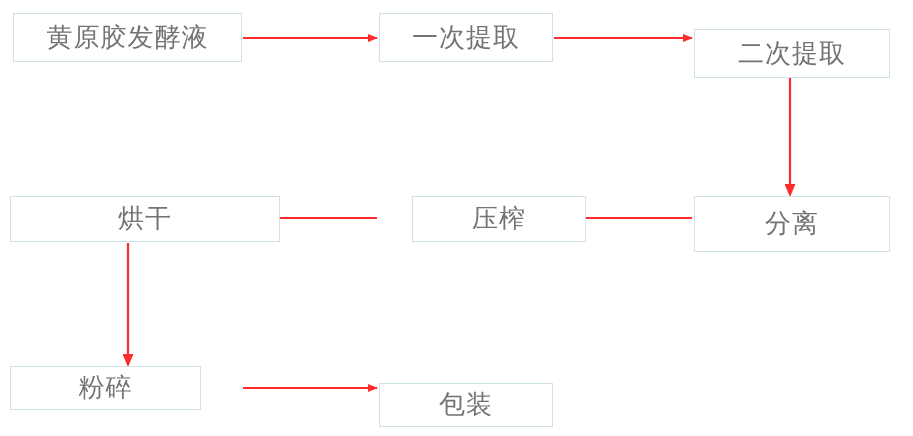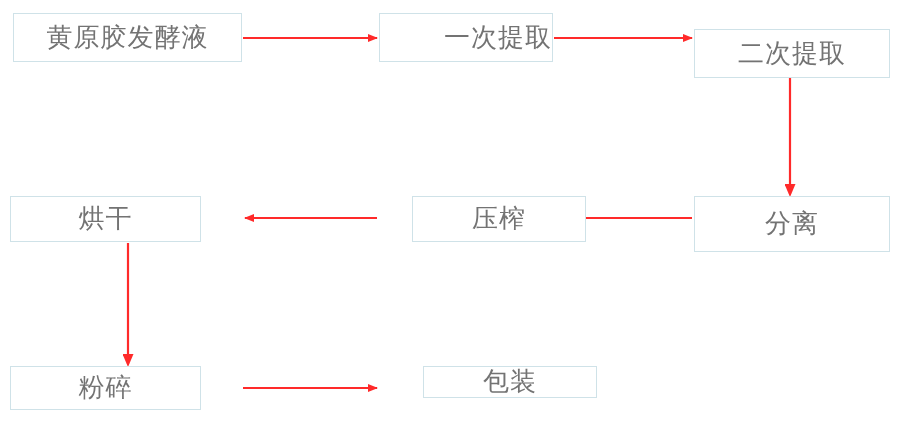--- a/index.html
+++ b/index.html
@@ -72,41 +72,41 @@
         <line x1="377" y1="218" x2="245" y2="218" stroke="#ff2a2a" stroke-width="2" marker-end="url(#ah-left)"></line>
         <line x1="128" y1="243" x2="128" y2="364" stroke="#ff2a2a" stroke-width="2.2" marker-end="url(#ah-down)"></line>
         <line x1="243" y1="388" x2="377" y2="388" stroke="#ff2a2a" stroke-width="2" marker-end="url(#ah-right)"></line>
       </g>
   </svg>
 
   <div class="node" style="left:13px;top:13px;width:229px;height:49px;">
     <span class="node-label">黄原胶发酵液</span>
   </div>
 
-  <div class="node" style="left:379px;top:13px;width:174px;height:49px;justify-content:flex-end;">
+  <div class="node" style="left:379px;top:13px;width:174px;height:49px;">
     <span class="node-label">一次提取</span>
   </div>
 
   <div class="node" style="left:694px;top:13px;width:196px;height:49px;margin-top:16px;">
     <span class="node-label">二次提取</span>
   </div>
 
-  <div class="node" style="left:10px;top:196px;width:191px;height:46px;">
+  <div class="node" style="left:10px;top:196px;width:270px;height:46px;">
     <span class="node-label">烘干</span>
   </div>
 
   <div class="node" style="left:379px;top:196px;width:174px;height:46px;margin-left:33px;">
     <span class="node-label">压榨</span>
   </div>
 
   <div class="node" style="left:694px;top:196px;width:196px;height:56px;">
     <span class="node-label">分离</span>
   </div>
 
   <div class="node" style="left:10px;top:366px;width:191px;height:44px;">
     <span class="node-label">粉碎</span>
   </div>
 
-  <div class="node" style="left:379px;top:366px;width:174px;height:32px;margin-left:44px;">
+  <div class="node" style="left:379px;top:383px;width:174px;height:44px;">
     <span class="node-label">包装</span>
   </div>
 
 </div>
 
 </body></html>

